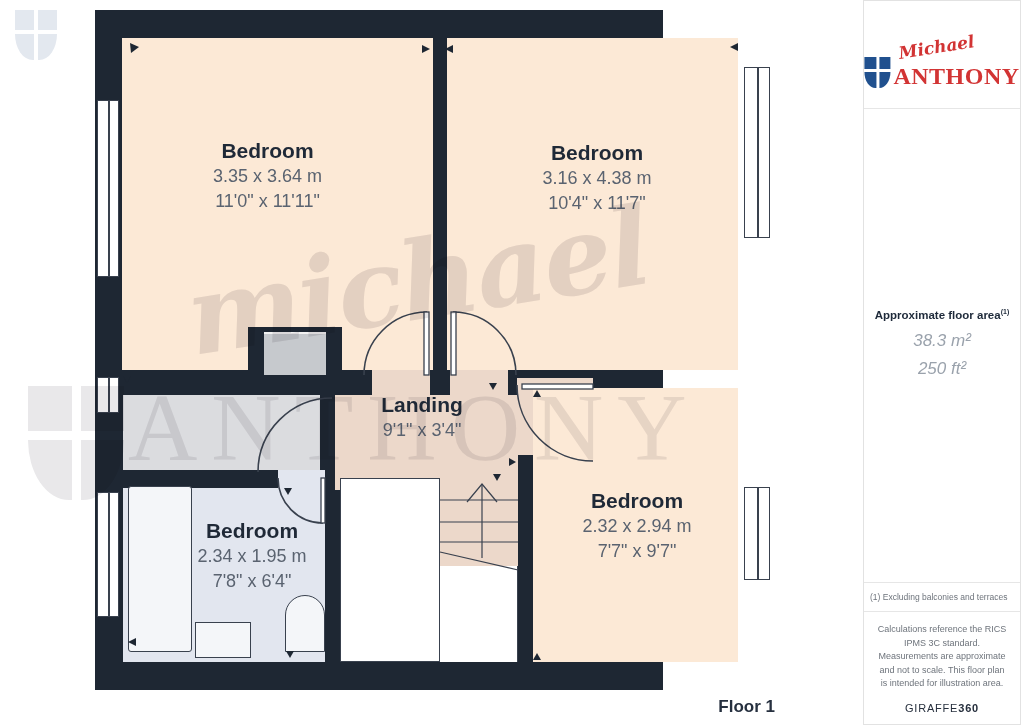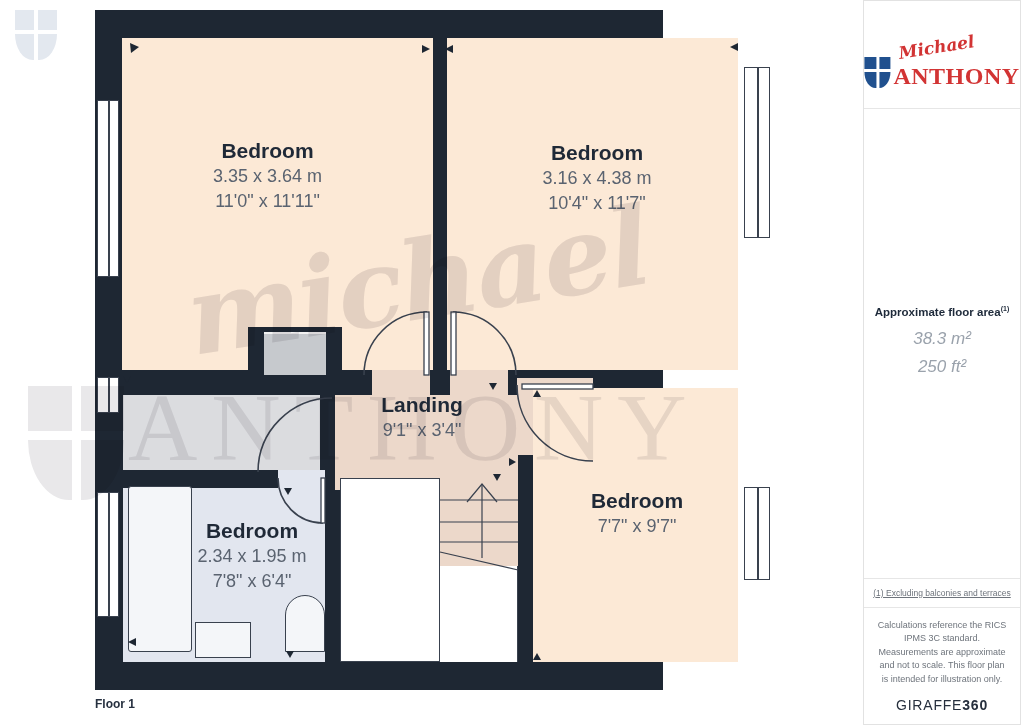--- a/index.html
+++ b/index.html
@@ -33,43 +33,43 @@
   .wm{position:absolute;pointer-events:none;mix-blend-mode:multiply;z-index:9;}
   .wm-script{font-family:"DejaVu Serif",serif;font-style:italic;font-weight:700;
              font-size:108px;color:#e6e4e6;transform:rotate(-9deg);letter-spacing:-2px;}
   .wm-caps{font-family:"Liberation Serif",serif;font-size:96px;color:#e9e8ea;letter-spacing:14px;}
   .shield{display:grid;grid-template-columns:1fr 1fr;grid-template-rows:1fr 1.35fr;}
   .shield>div{background:var(--sc);}
   .shield>.q3{border-bottom-left-radius:95% 100%;}
   .shield>.q4{border-bottom-right-radius:95% 100%;}
 
   
-  .floor-label{position:absolute;left:95px;top:697px;width:680px;text-align:left;
-               font-size:12px;font-weight:700;color:#26303f;z-index:8;}
+  .floor-label{position:absolute;left:95px;top:697px;width:680px;text-align:right;
+               font-size:17px;font-weight:700;color:#26303f;z-index:8;}
 
   
   .sidebar{position:absolute;left:863px;top:0;width:158px;height:725px;background:#fff;
            border:1px solid #e2e2e2;box-sizing:border-box;display:flex;flex-direction:column;}
   .sb-logo{height:107px;border-bottom:1px solid #e6e6e6;position:relative;}
   .logo-wrap{position:absolute;left:50%;top:56px;transform:translateX(-50%);white-space:nowrap;}
   .logo-row{display:flex;align-items:flex-end;}
   .logo-shield{width:26px;height:31px;margin-right:3px;--sc:#20508e;grid-gap:3px;gap:3px;}
   .logo-caps{font-family:"Liberation Serif",serif;font-weight:700;font-size:24px;color:#d23434;
              letter-spacing:0.5px;line-height:0.9;}
   .logo-script{position:absolute;left:34px;top:-20px;font-family:"DejaVu Serif",serif;
                font-style:italic;font-weight:700;font-size:17px;color:#d23434;transform:rotate(-9deg);}
   .sb-area{flex:1;border-bottom:1px solid #e6e6e6;display:flex;flex-direction:column;
            justify-content:center;align-items:center;text-align:center;}
   .area-title{font-size:11.5px;font-weight:700;color:#1e2a3a;margin-bottom:7px;}
   .area-title sup{font-size:7px;}
   .area-val{font-size:17px;color:#9aa2ac;line-height:1.65;font-style:italic;}
-  .sb-footnote{border-bottom:1px solid #e6e6e6;padding:9px 6px;text-align:center;
-               font-size:8.5px;color:#6e747c;text-decoration:underline;}
+  .sb-footnote{border-bottom:1px solid #e6e6e6;padding:9px 6px;text-align:left;
+               font-size:8.5px;color:#6e747c;}
   .sb-legal{padding:11px 13px 8px;text-align:center;font-size:9px;color:#6e747c;line-height:1.5;}
-  .sb-brand{text-align:center;font-size:14px;color:#262f3d;letter-spacing:0.8px;margin-top:9px;}
+  .sb-brand{text-align:center;font-size:11px;color:#262f3d;letter-spacing:0.8px;margin-top:9px;}
   .sb-brand b{font-weight:700;}
 
   .corner-shield{--sc:#e3e8ef;position:absolute;left:15px;top:10px;width:42px;height:50px;gap:4px;z-index:1;}
 </style>
 </head>
 <body>
 
 <div class="page">
 
   <div class="shield corner-shield">
@@ -172,20 +172,21 @@
       <div class="room-name">Landing</div>
       <div class="room-dim">9'1" x 3'4"</div>
     </div>
     <div class="room-label" style="left:67px;top:508px;width:180px;">
       <div class="room-name">Bedroom</div>
       <div class="room-dim">2.34 x 1.95 m</div>
       <div class="room-dim">7'8" x 6'4"</div>
     </div>
     <div class="room-label" style="left:432px;top:478px;width:220px;">
       <div class="room-name">Bedroom</div>
+      <div class="room-dim">2.32 x 2.94 m</div>
       <div class="room-dim">7'7" x 9'7"</div>
     </div>
   </div>
 
   <div class="wm wm-script" style="left:185px;top:218px;">michael</div>
   <div class="wm" style="left:28px;top:372px;display:flex;align-items:flex-start;">
     <div class="shield" style="--sc:#e9e8ea;width:96px;height:114px;gap:9px;margin-top:14px;">
       <div class="q1"></div>
         <div class="q2"></div>
         <div class="q3"></div>
@@ -216,20 +217,20 @@
       <div class="area-title">
         <span>Approximate floor area</span><sup>(1)</sup>
       </div>
       <div class="area-val">38.3 m²</div>
       <div class="area-val">250 ft²</div>
     </div>
 
     <div class="sb-footnote">(1) Excluding balconies and terraces</div>
 
     <div class="sb-legal">
-      <div>Calculations reference the RICS IPMS 3C standard. Measurements are approximate and not to scale. This floor plan is intended for illustration only.</div>
+      <div>Calculations reference the RICS IPMS 3C standard. Measurements are approximate and not to scale. This floor plan is intended for illustration area.</div>
       <div class="sb-brand">
         <span>GIRAFFE</span><b>360</b>
       </div>
     </div>
   </div>
 
 </div>
 
 </body></html>

